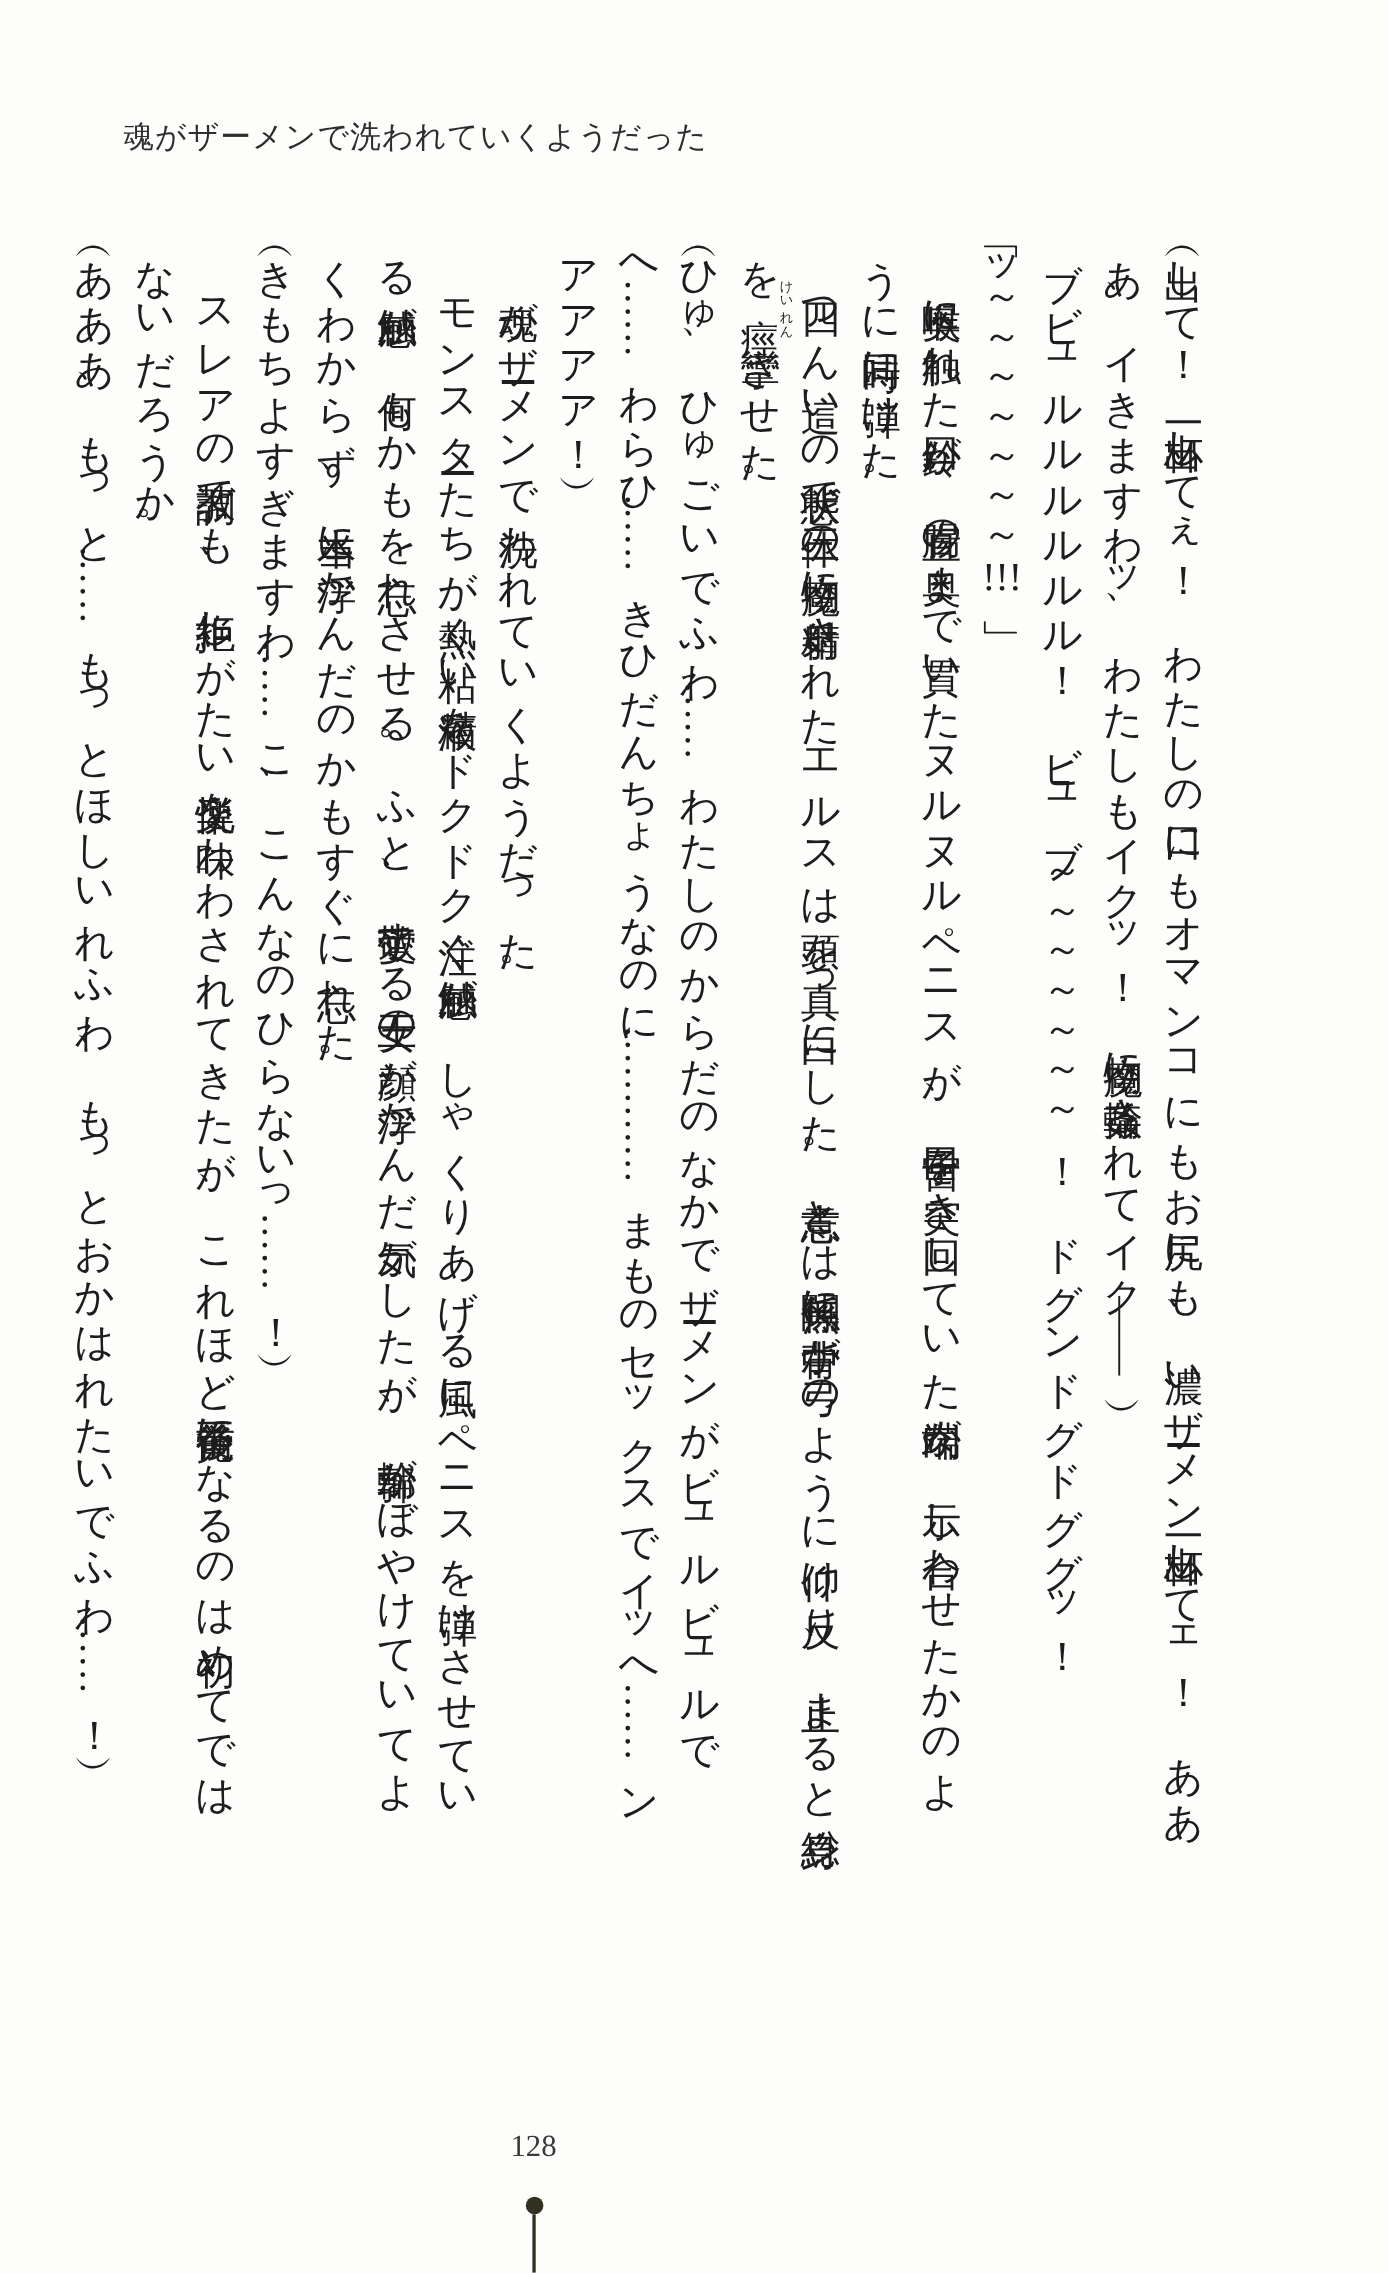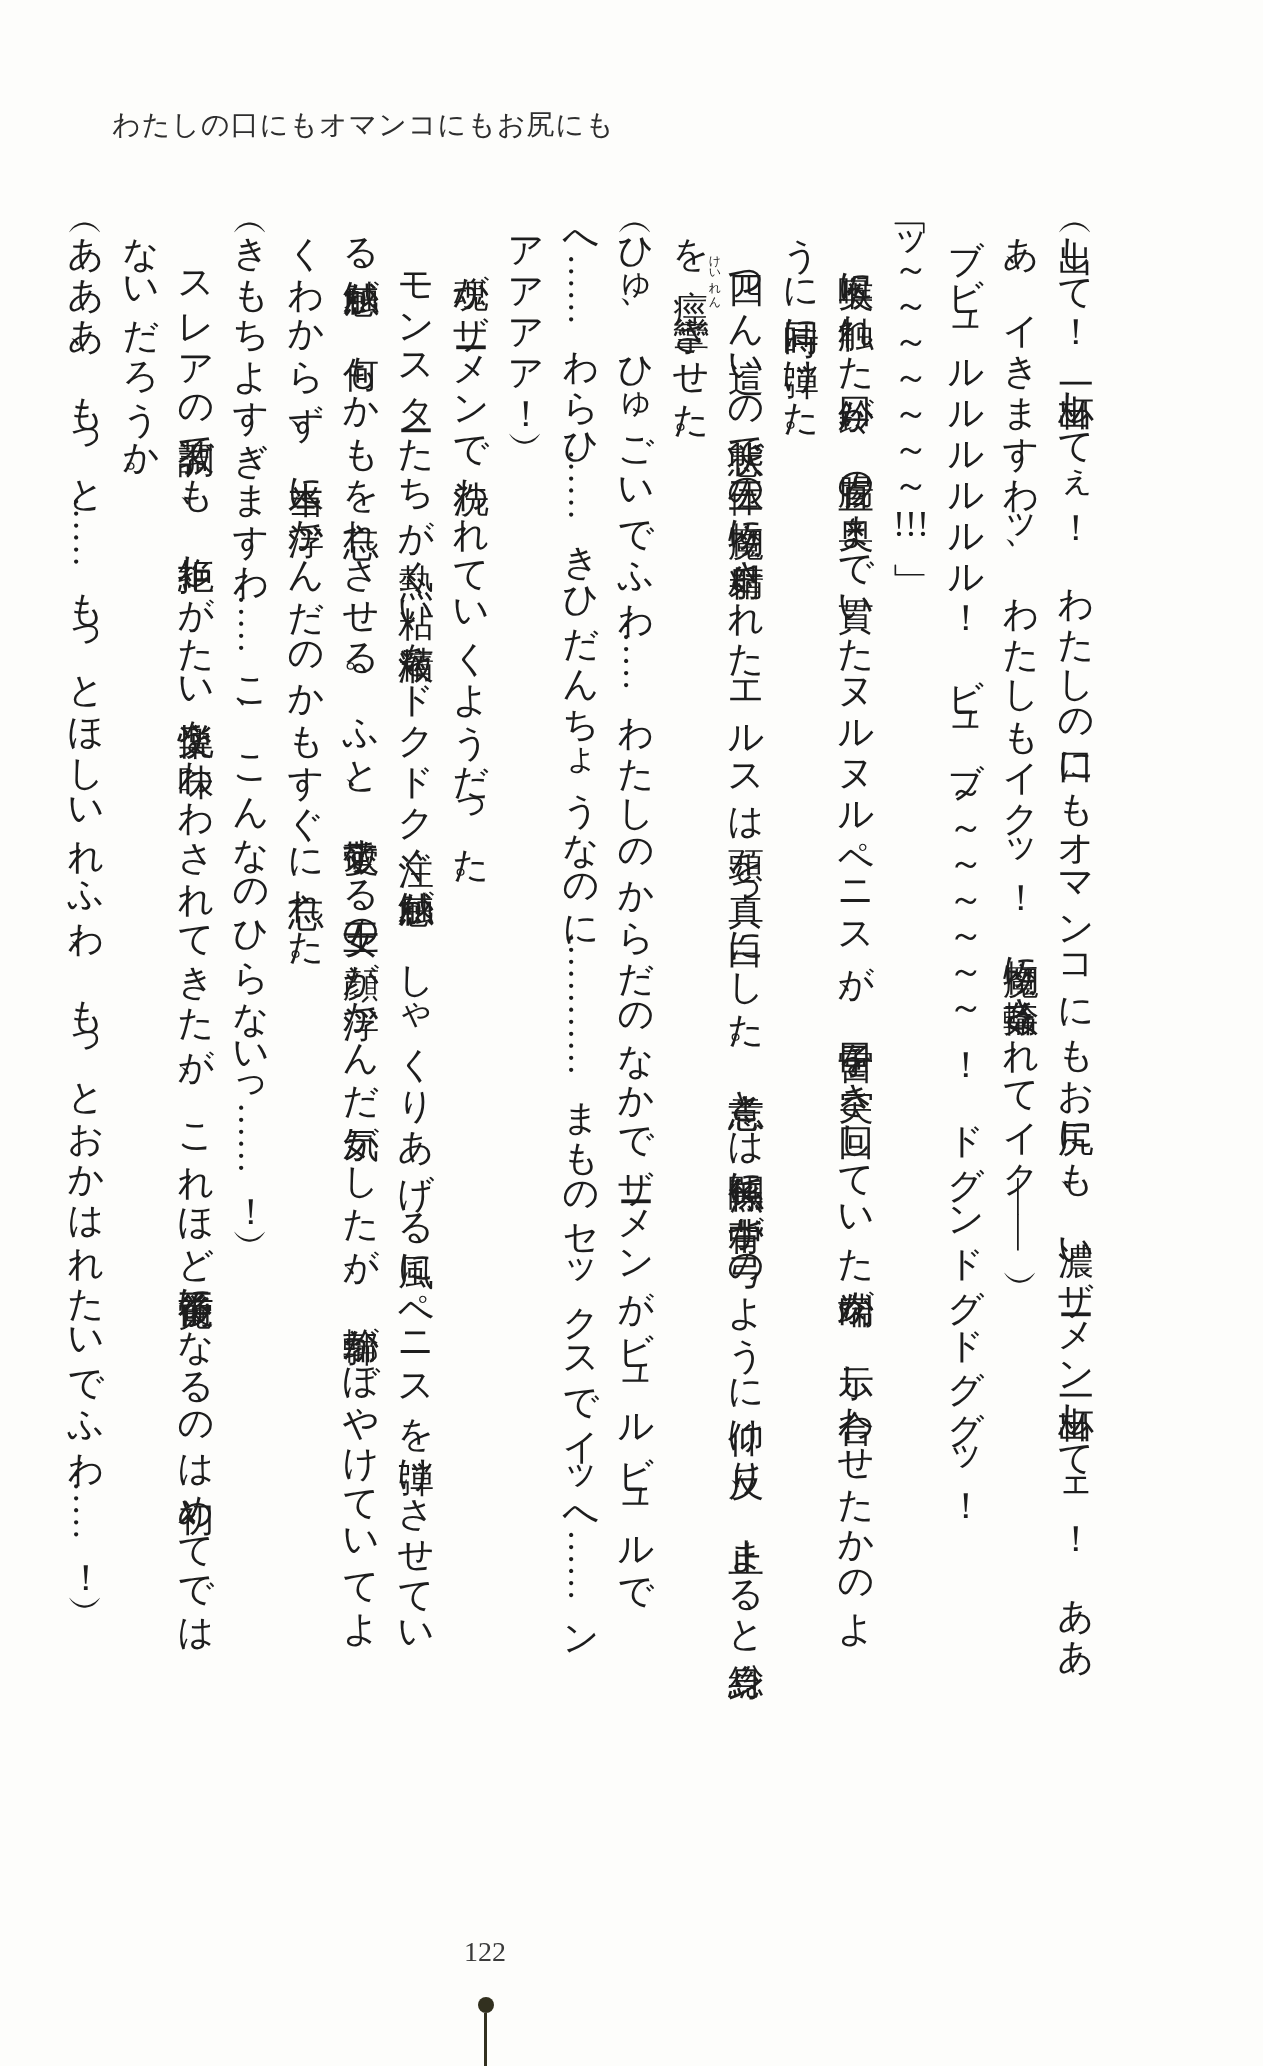--- a/index.html
+++ b/index.html
@@ -72,32 +72,32 @@
     left: 484px;
     top: 2013px;
     width: 3px;
     height: 53px;
     background: #32301f;
   }
 </style>
 </head>
 <body>
 
-<div class="running-header">わたしの口にもオマンコにもお尻にも</div>
+<div class="running-header">魂がザーメンで洗われていくようだった</div>
 
 <div class="text-block">
   <p>（出して！　一杯出してぇ！　わたしの口にもオマンコにもお尻にも、濃いザーメン一杯出してェ！　あああ、イきますわッ、わたしもイクッ！　魔物に輪姦されてイク――）</p>
   <p>ブビュルルルルルル！　ビュブ～～～～～～～！　ドグンドグドググッ！</p>
   <p>「ッ～～～～～～～<span class="tcy">!!!</span>」</p>
   <p class="indent">喉奥に触れた鈴口が、直腸の奥まで貫いたヌルヌルペニスが、子宮口を突き回していた肉端が、示し合わせたかのように同時に弾けた。</p>
   <p class="indent">四つん這いの状態で三体の魔物に射精されたエルスは頭を真っ白にした。意志とは無関係に背中が弓のように仰け反り、止まると総身を<ruby>痙攣<rt>けいれん</rt></ruby>させた。</p>
   <p>（ひゅ、ひゅごいでふわ……わたしのからだのなかでザーメンがビュルビュルでへ……わらひ……きひだんちょうなのに…………まものセックスでイッへ……ンアアアア！）</p>
   <p class="indent">魂がザーメンで洗われていくようだった。</p>
   <p class="indent">モンスターたちが熱く粘い精液をドクドク注ぐ感触が、しゃくりあげる風にペニスを弾けさせている触感が、何もかもを忘れさせる。ふと、敬愛する女王の顔が浮かんだ気がしたが、輪郭がぼやけていてよくわからず、本当に浮かんだのかもすぐに忘れた。</p>
   <p>（きもちよすぎますわ……こ、こんなのひらないっ……！）</p>
   <p class="indent">スレアの調教でも、拒絶しがたい悦楽を味わわされてきたが、これほど前後不覚になるのは初めてではないだろうか。</p>
   <p>（あああ、もっと……もっとほしいれふわ、もっとおかはれたいでふわ……！）</p>
 </div>
 
-<div class="page-number">122</div>
+<div class="page-number">128</div>
 
 <div class="ornament-dot"></div>
 <div class="ornament-line"></div>
 
 </body></html>

